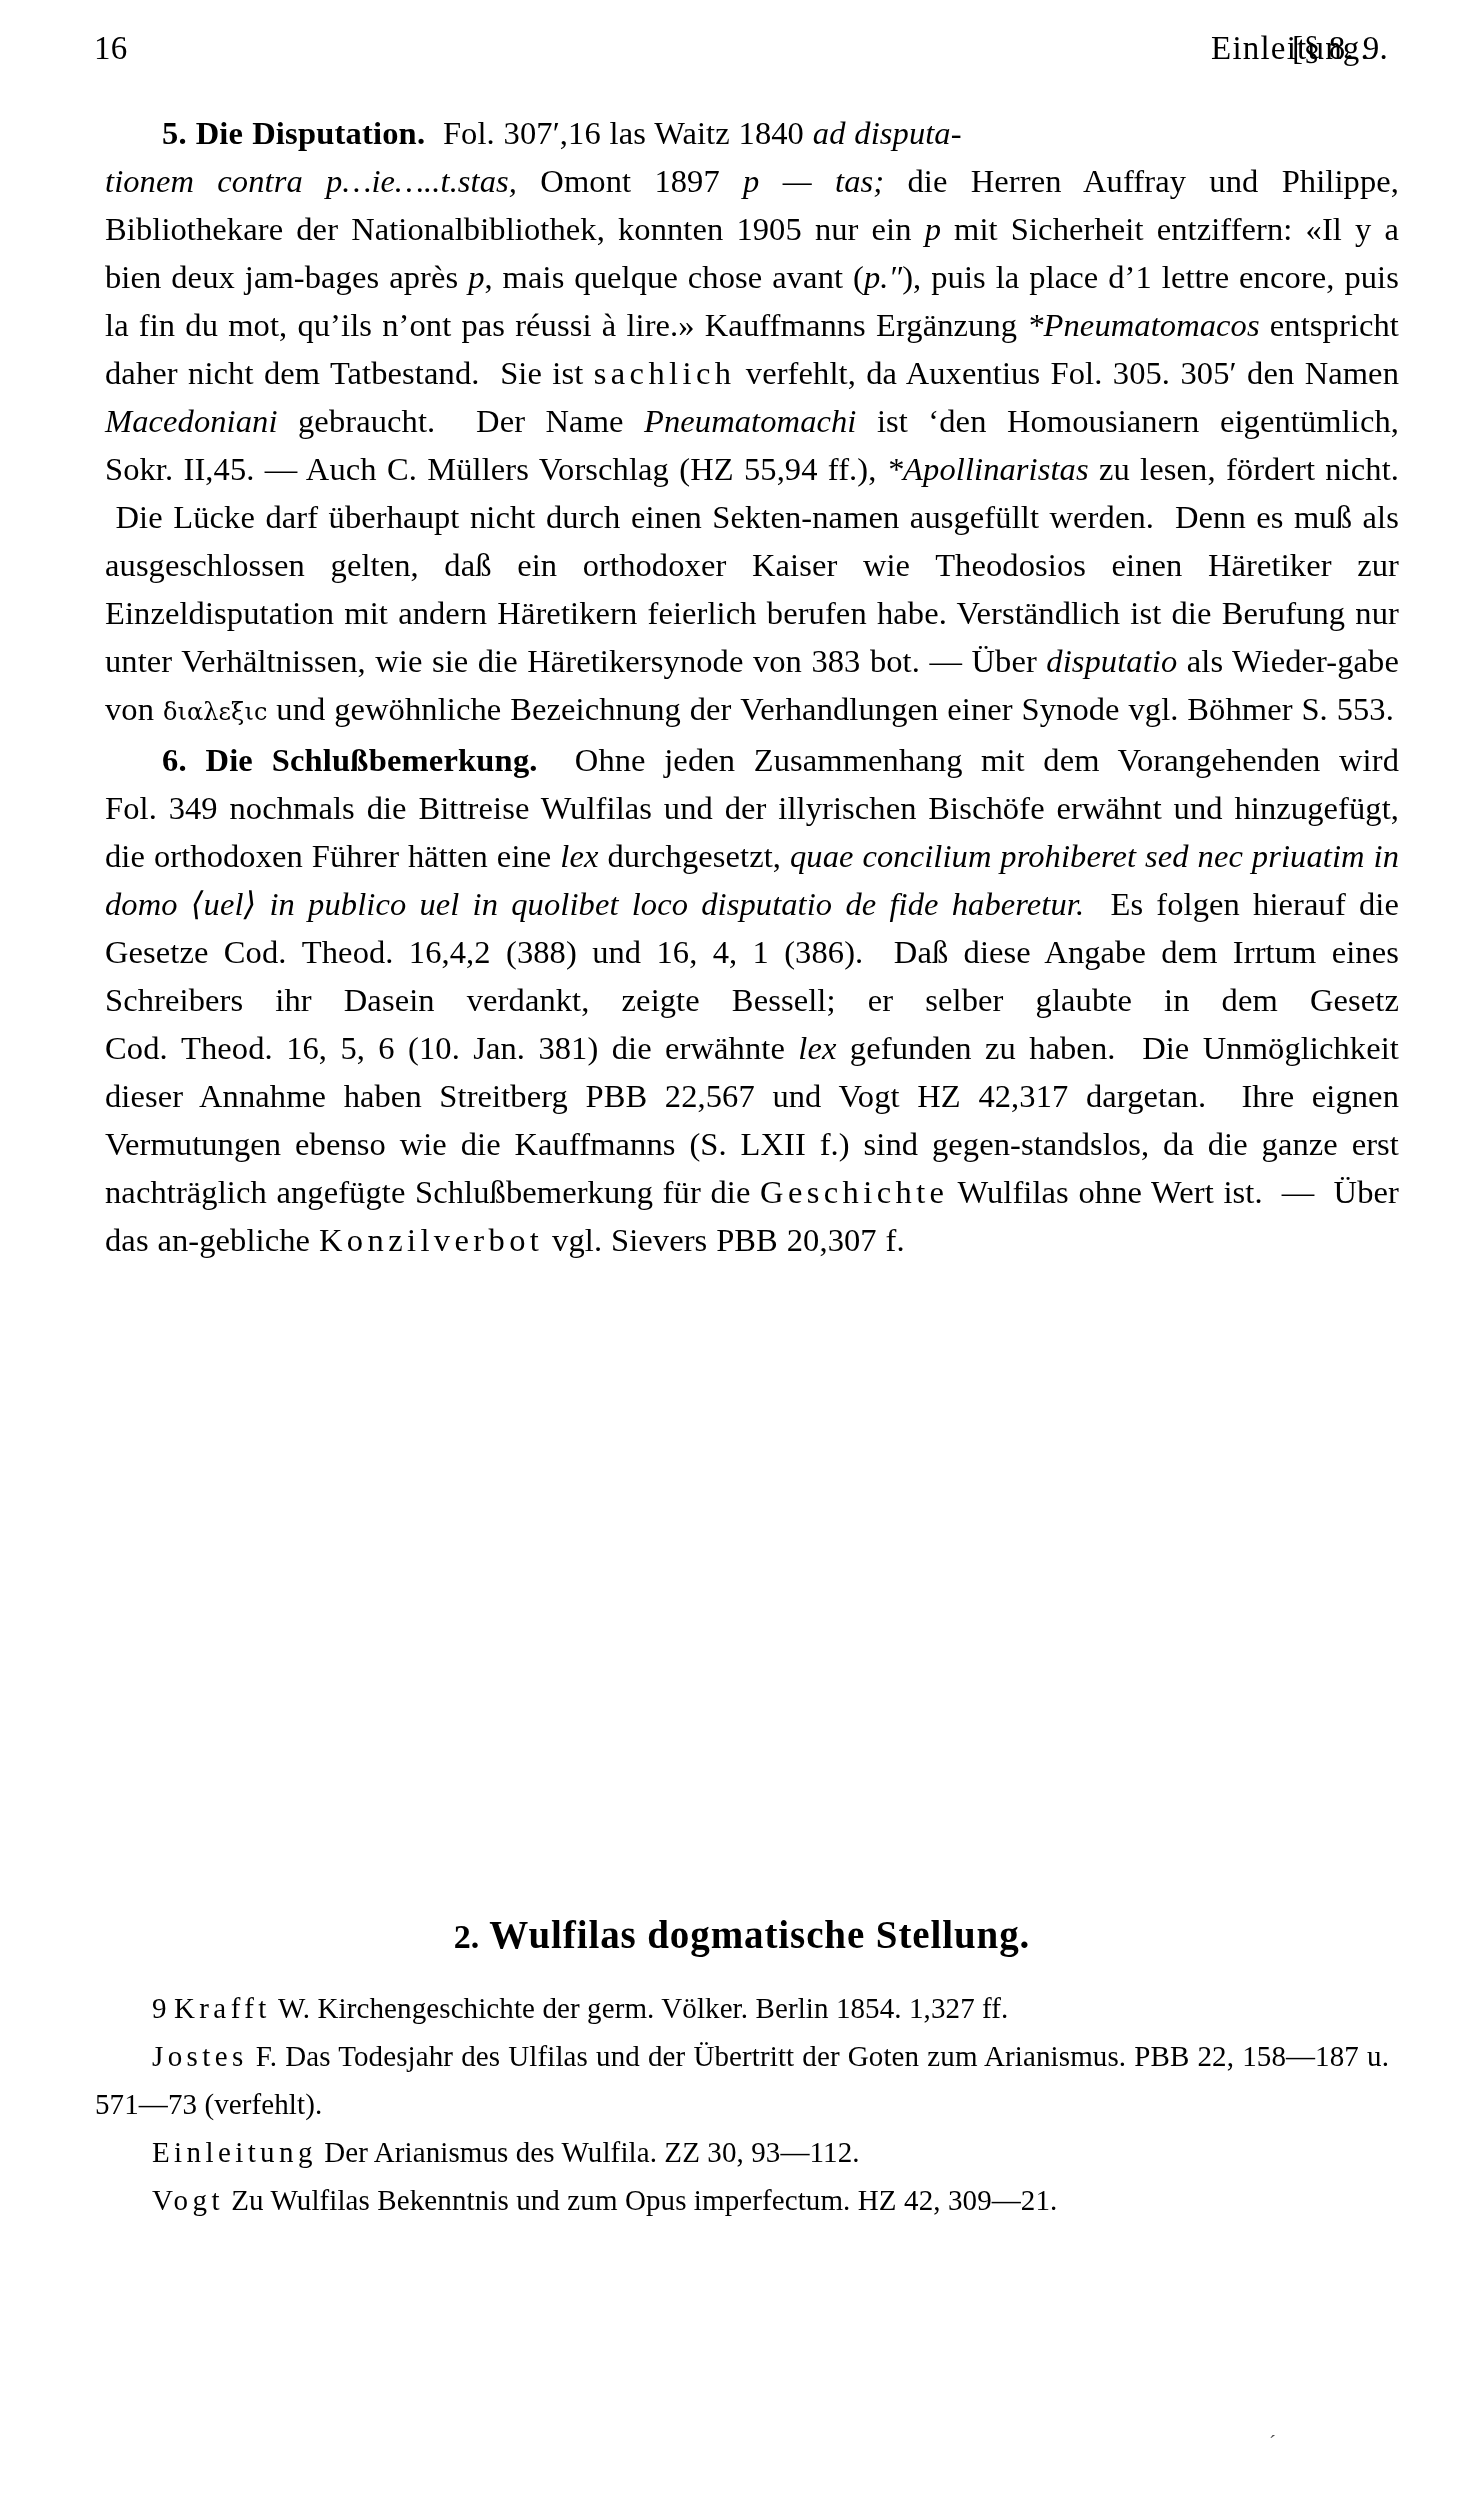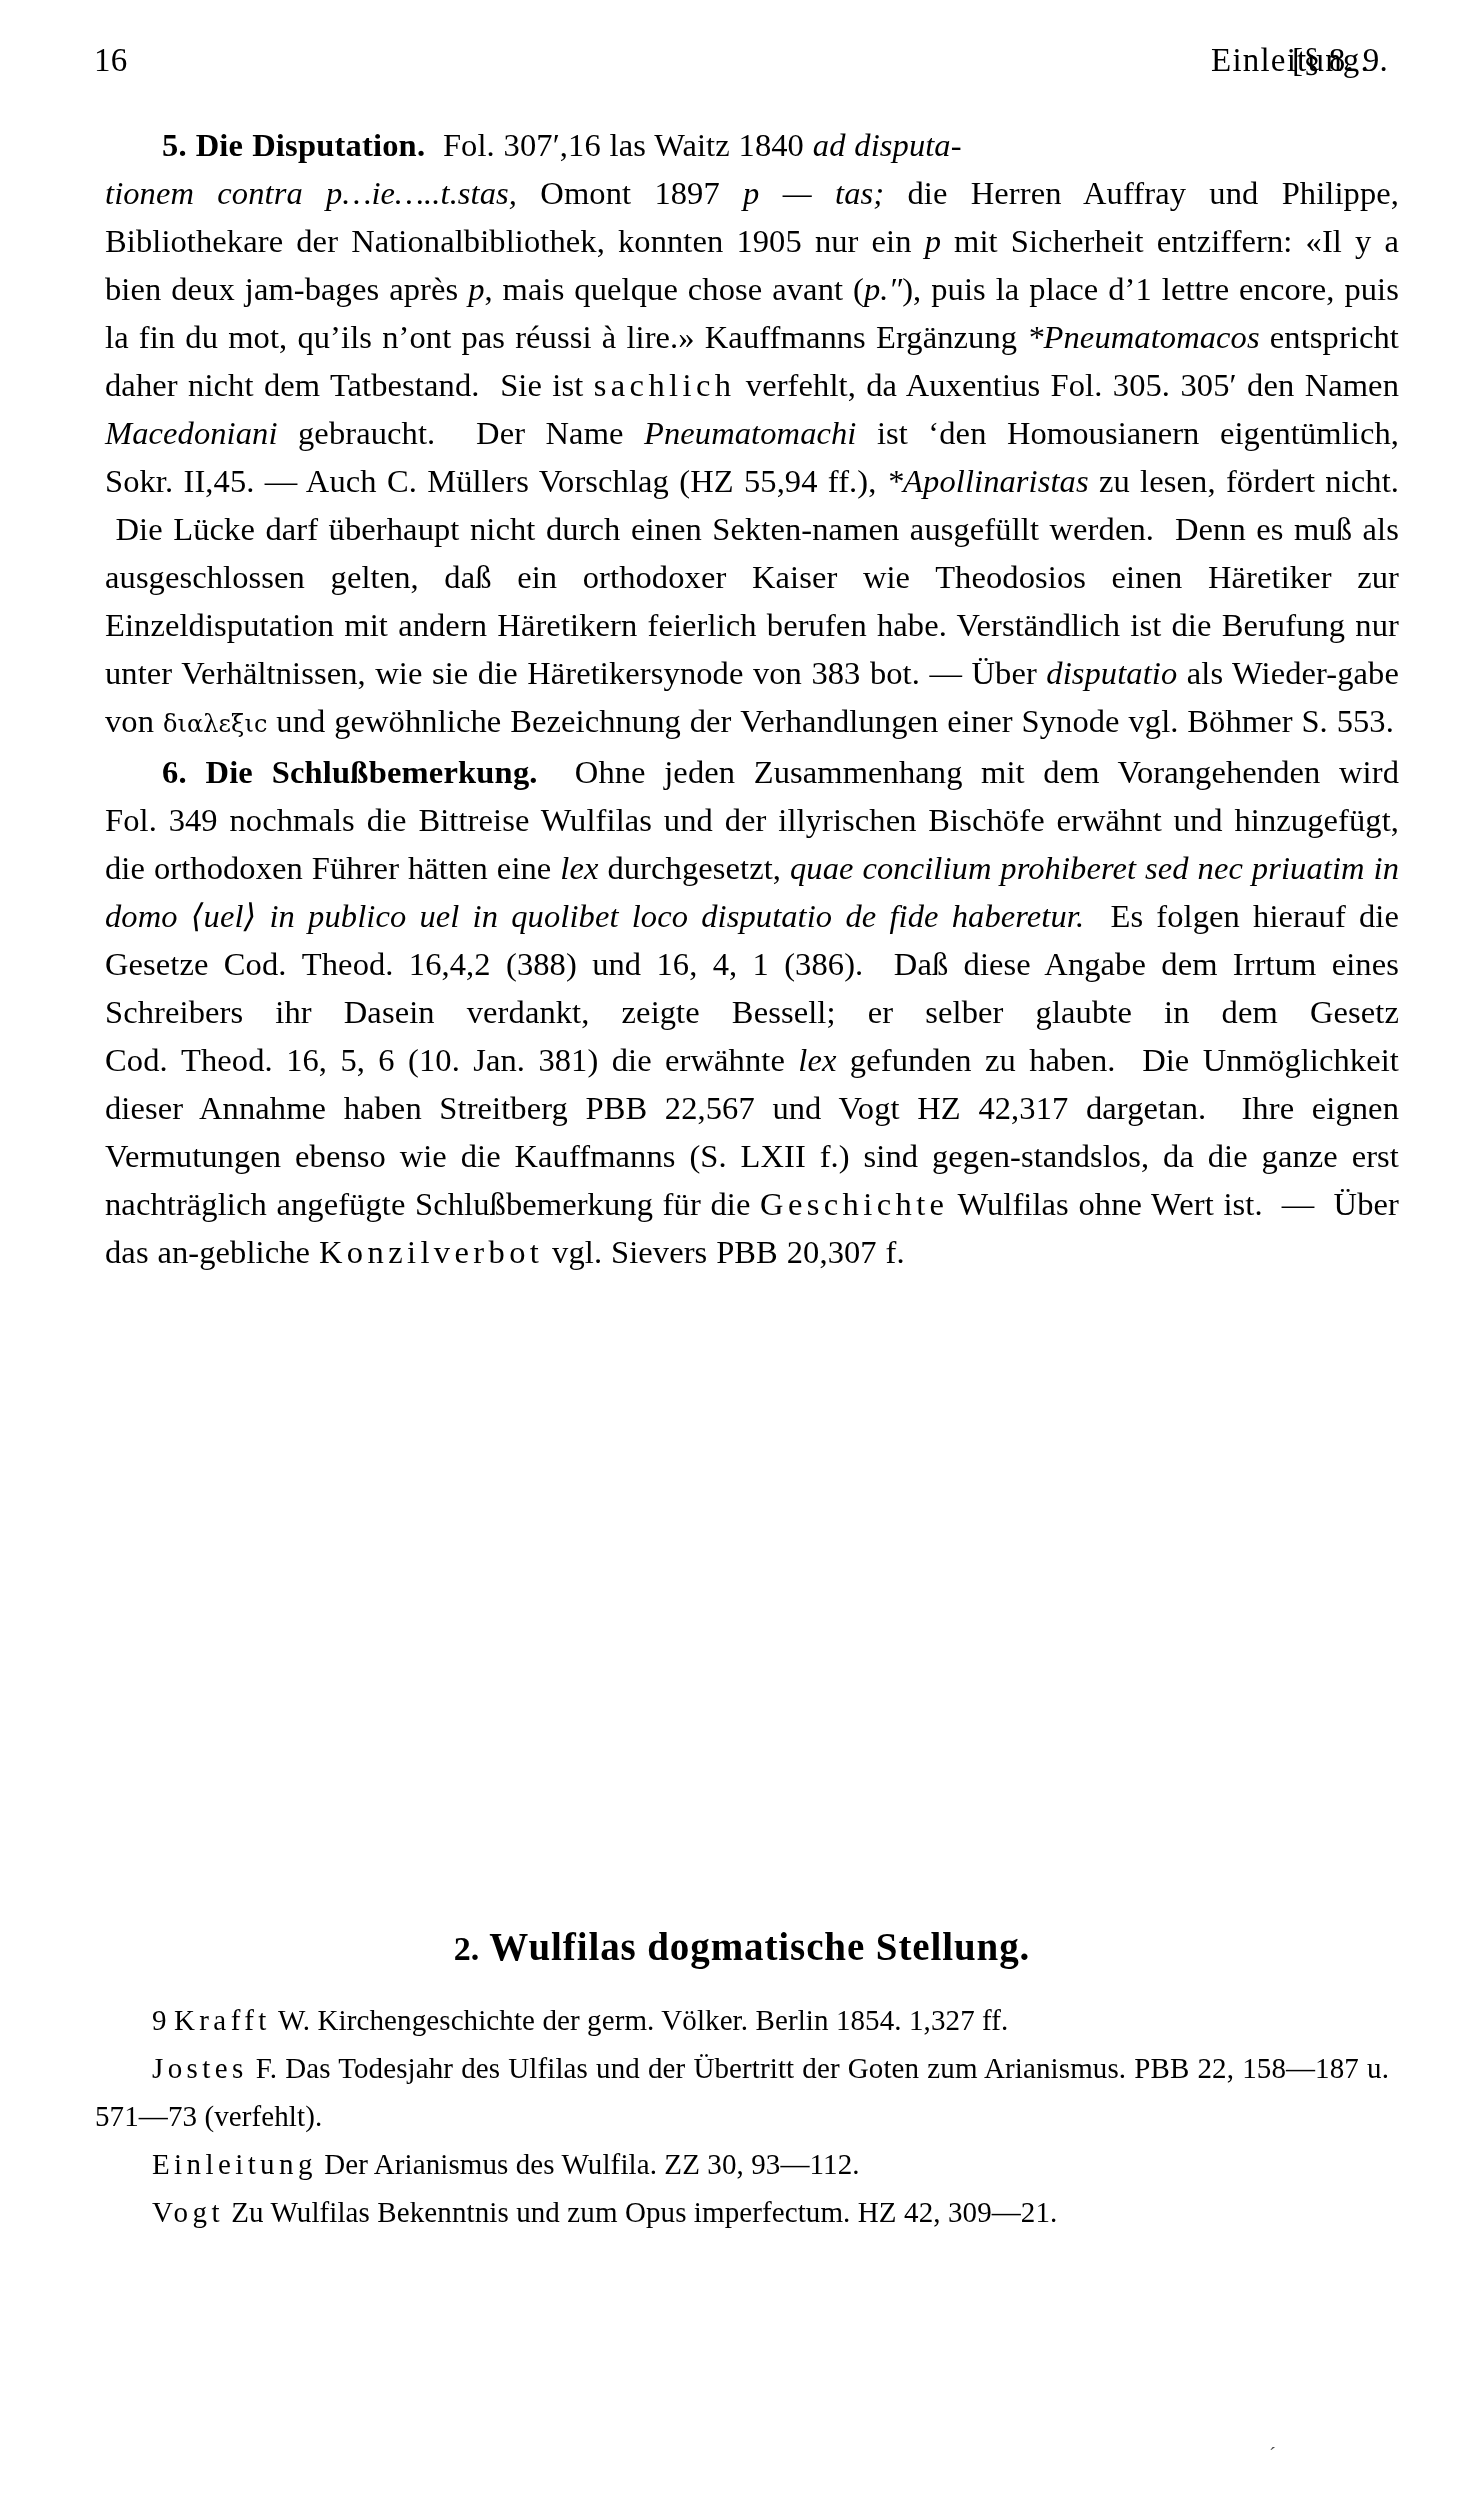--- a/index.html
+++ b/index.html
@@ -16,21 +16,20 @@
     position: relative;
     overflow: hidden;
   }
   .page {
     position: absolute;
     left: 0; top: 0;
     width: 1481px;
     height: 1882px;
     box-sizing: border-box;
     padding: 8px;
-    margin-top: 12px;
   }
 
   
   .runhead {
     position: absolute;
     left: 94px;
     top: 30px;
     width: 1294px;
     height: 44px;
     display: flex;

